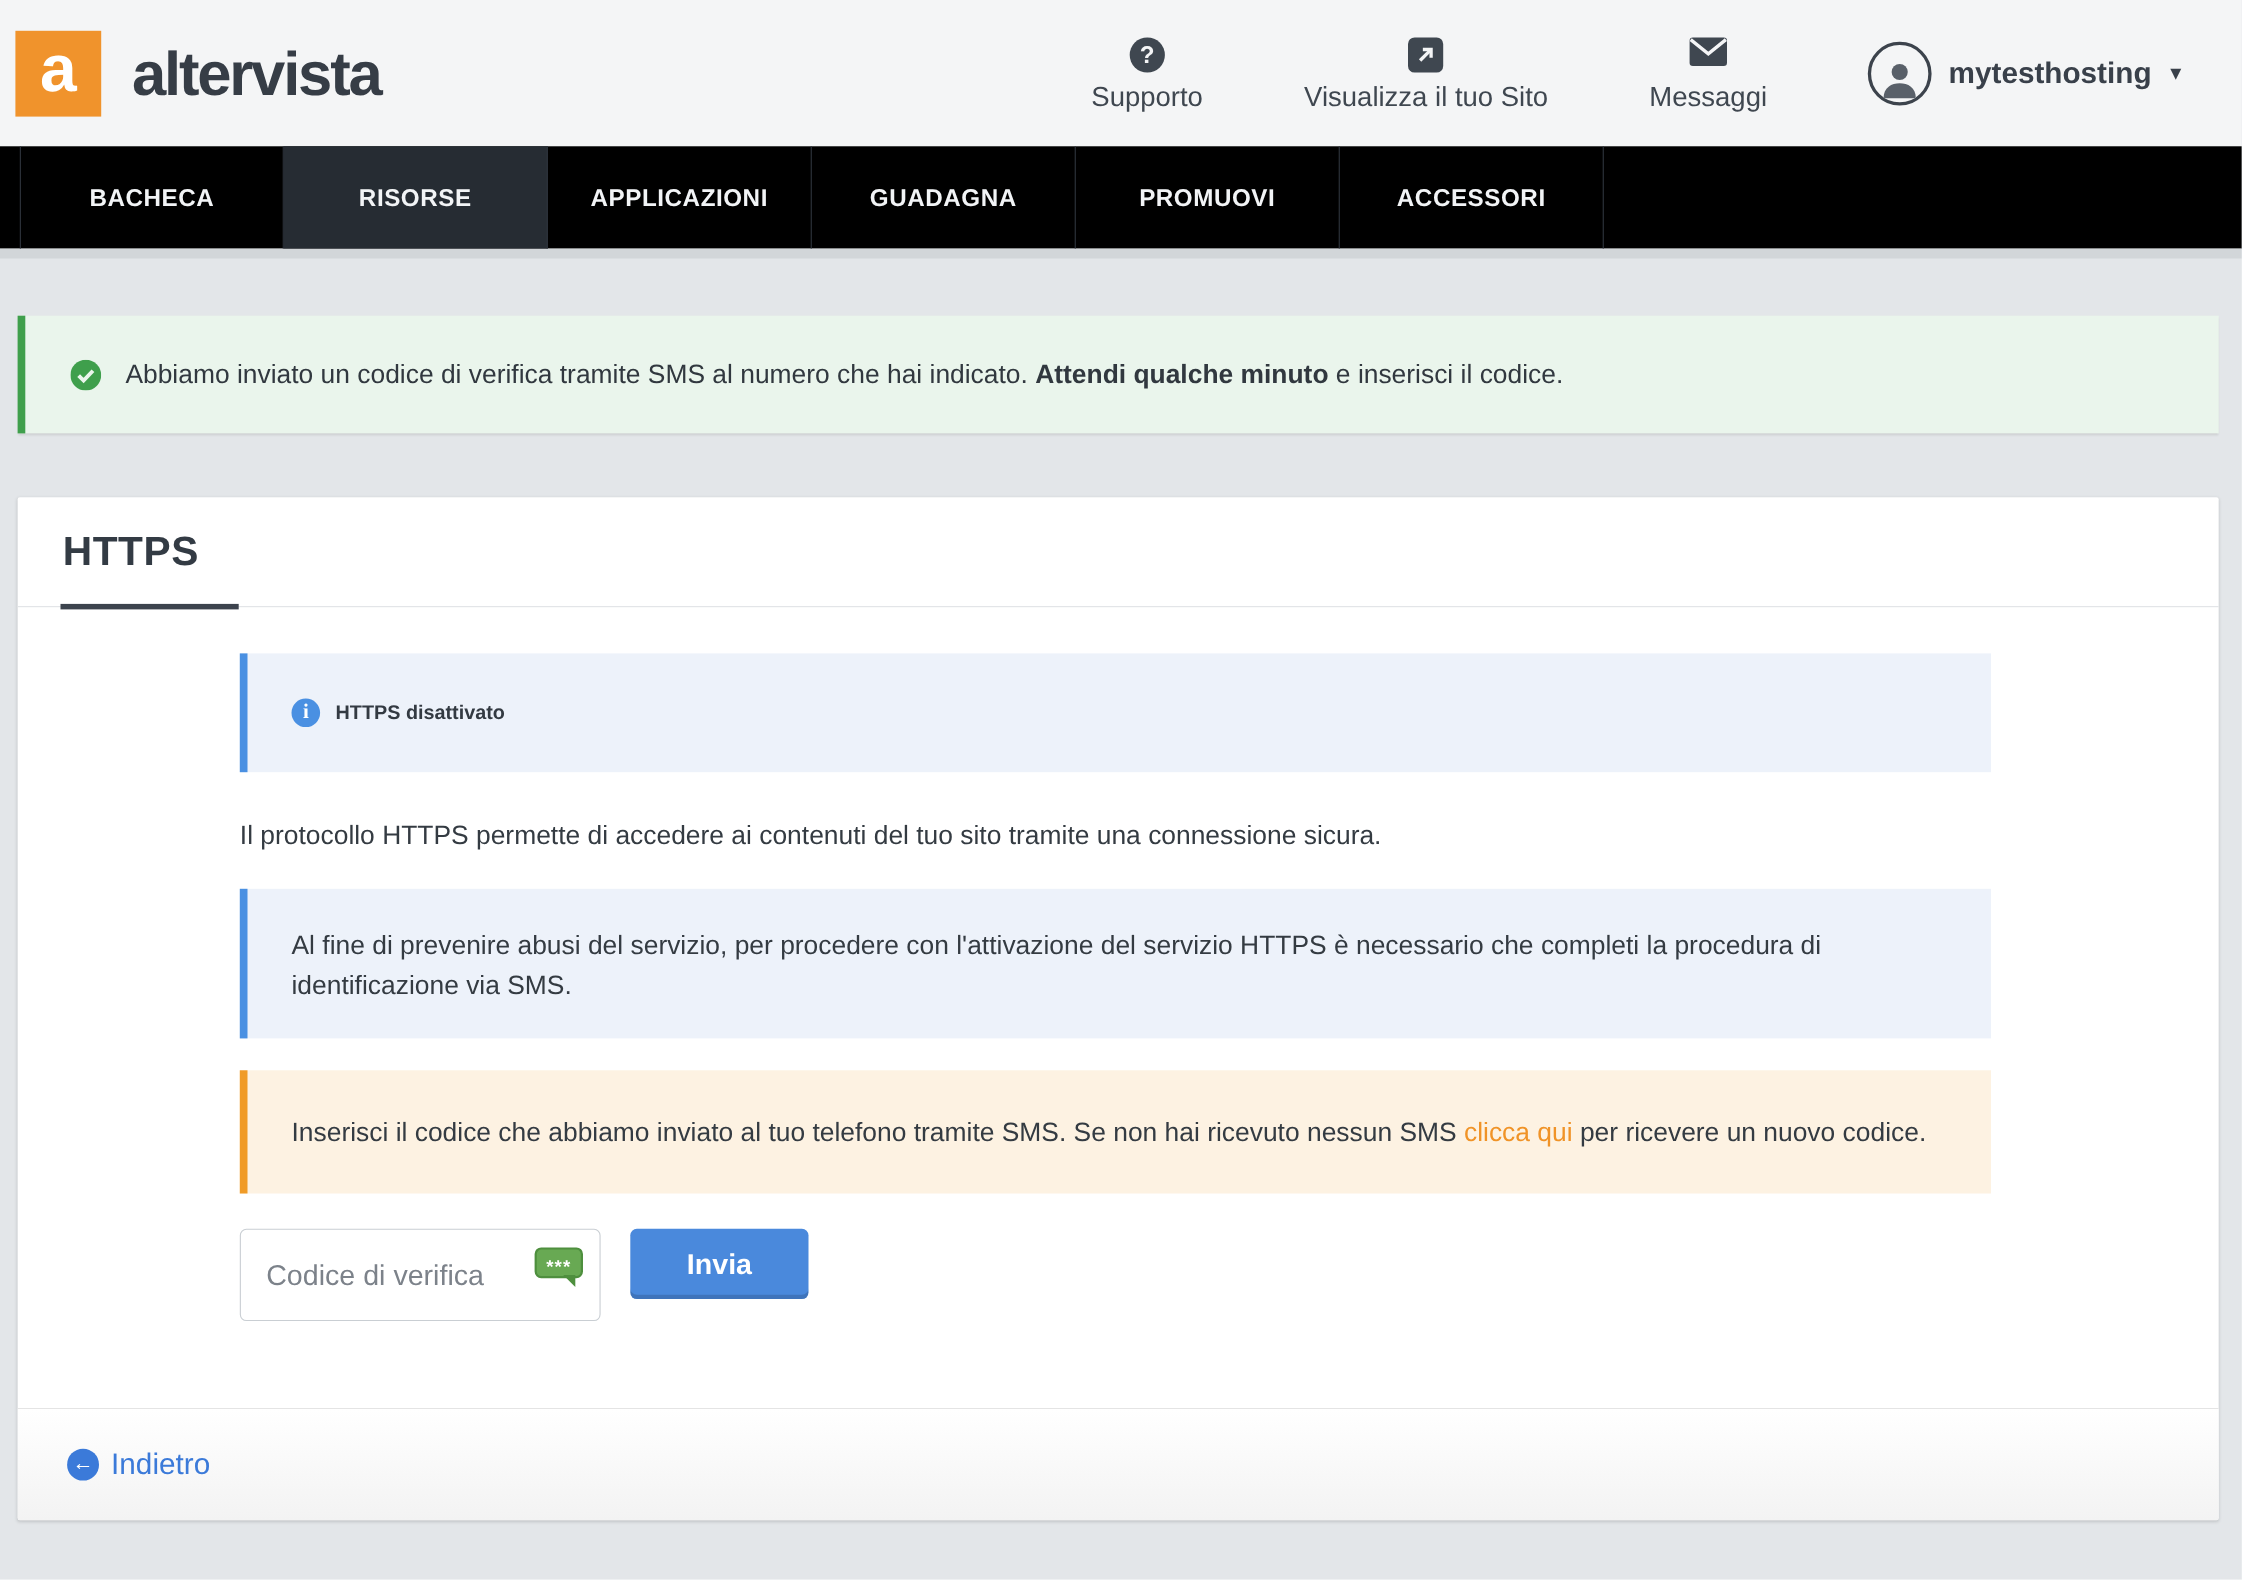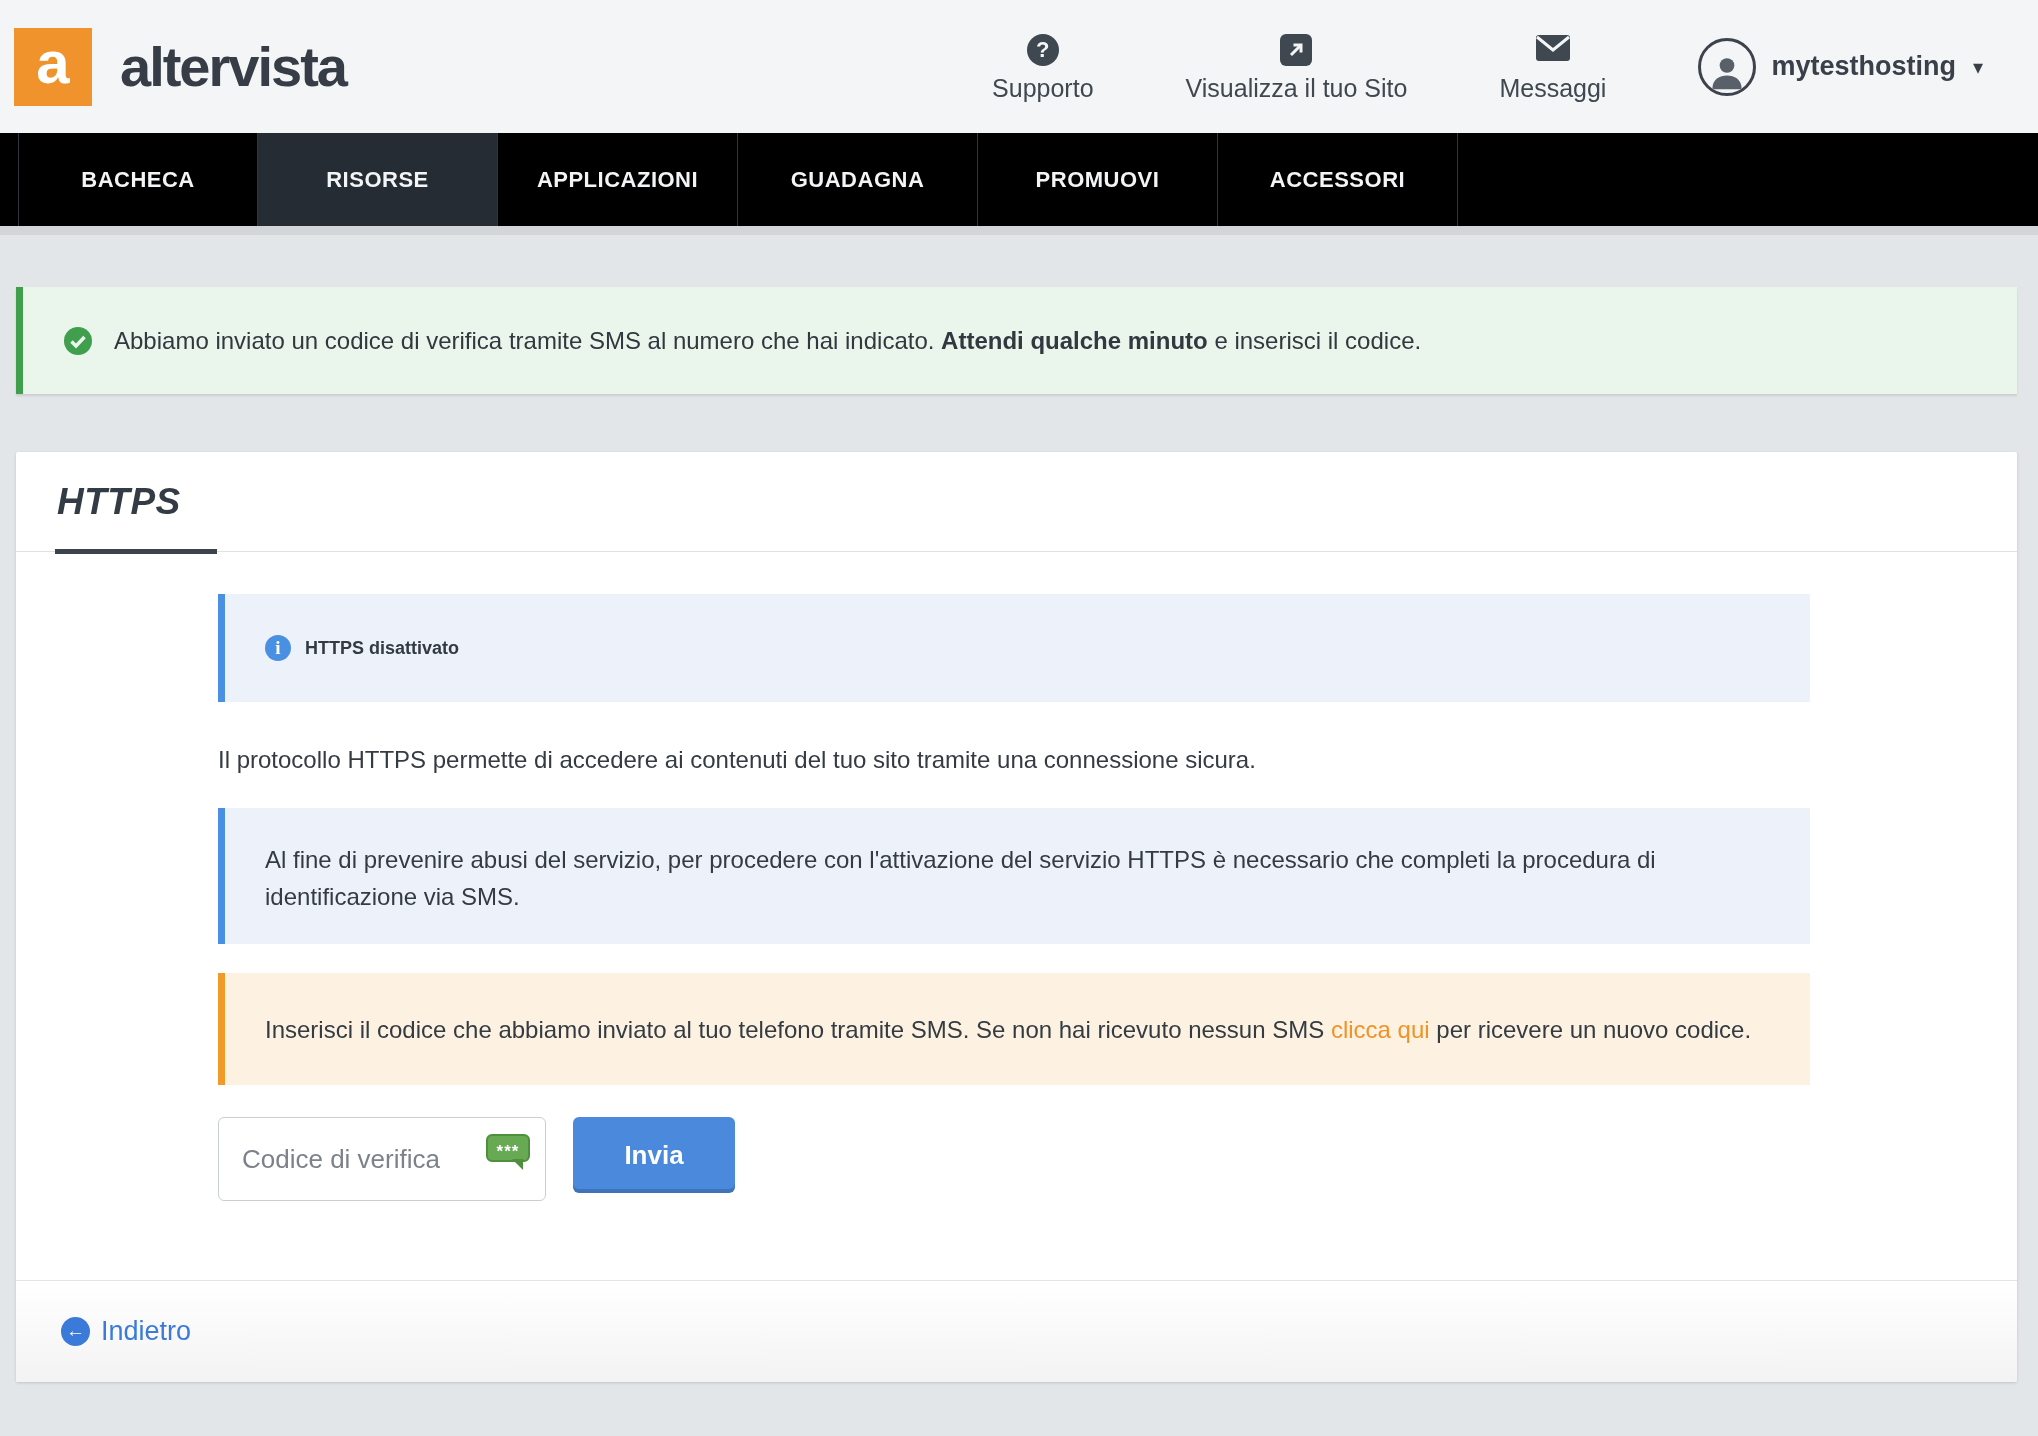--- a/index.html
+++ b/index.html
@@ -79,21 +79,21 @@
   .alert-success b { font-weight:bold; }
 
   
   .card {
     margin:58px 21px 0 16px; background:#fff; border-radius:2px;
     box-shadow:0 1px 3px rgba(0,0,0,.15);
   }
   .card-header { height:100px; position:relative; border-bottom:1px solid #e0e3e6; }
   .card-title {
     position:absolute; left:41px; top:50%; transform:translateY(-50%);
-    font-size:37px; font-weight:bold; color:#333b44; letter-spacing:.5px;font-style:italic;
+    font-size:37px; font-weight:bold; color:#333b44; letter-spacing:.5px;
   }
   .title-underline {
     position:absolute; left:39px; bottom:-3px; width:162px; height:5px; background:#3c434d;
   }
   .card-body { padding:42px 207px 0 202px; }
 
   .ibox { border-left:7px solid #4a90e2; background:#edf2fa; }
   .status-box { height:108px; display:flex; align-items:center; padding:0 40px; }
   .status-title { font-size:18px; font-weight:bold; color:#333a42; margin-left:14px; }
   .info-ico {
@@ -121,21 +121,21 @@
     background:#68a953; border:2px solid #4e8f3e; border-radius:6px;
     color:#fff; font-size:17px; font-weight:bold; letter-spacing:1px;
     display:flex; align-items:center; justify-content:center; line-height:1;
     padding-top:6px;
   }
   .sms-bubble::after {
     content:""; position:absolute; bottom:-10px; right:5px; width:0; height:0;
     border-left:11px solid transparent; border-top:11px solid #4e8f3e;
   }
   .btn-primary {
-    margin-left:27px; width:162px; height:76px; background:#4a89dc; color:#fff;
+    margin-left:27px; width:162px; height:64px; background:#4a89dc; color:#fff;
     font-size:26px; font-weight:bold; border:none; border-radius:6px;
     box-shadow:inset 0 -4px 0 rgba(0,0,0,.15); cursor:pointer; font-family:inherit;
   }
 
   .card-footer {
     margin-top:79px; height:102px; border-top:1px solid #e4e4e4;
     background:linear-gradient(#ffffff,#f3f3f3);
     display:flex; align-items:center; padding-left:45px;
     border-radius:0 0 2px 2px;
   }

